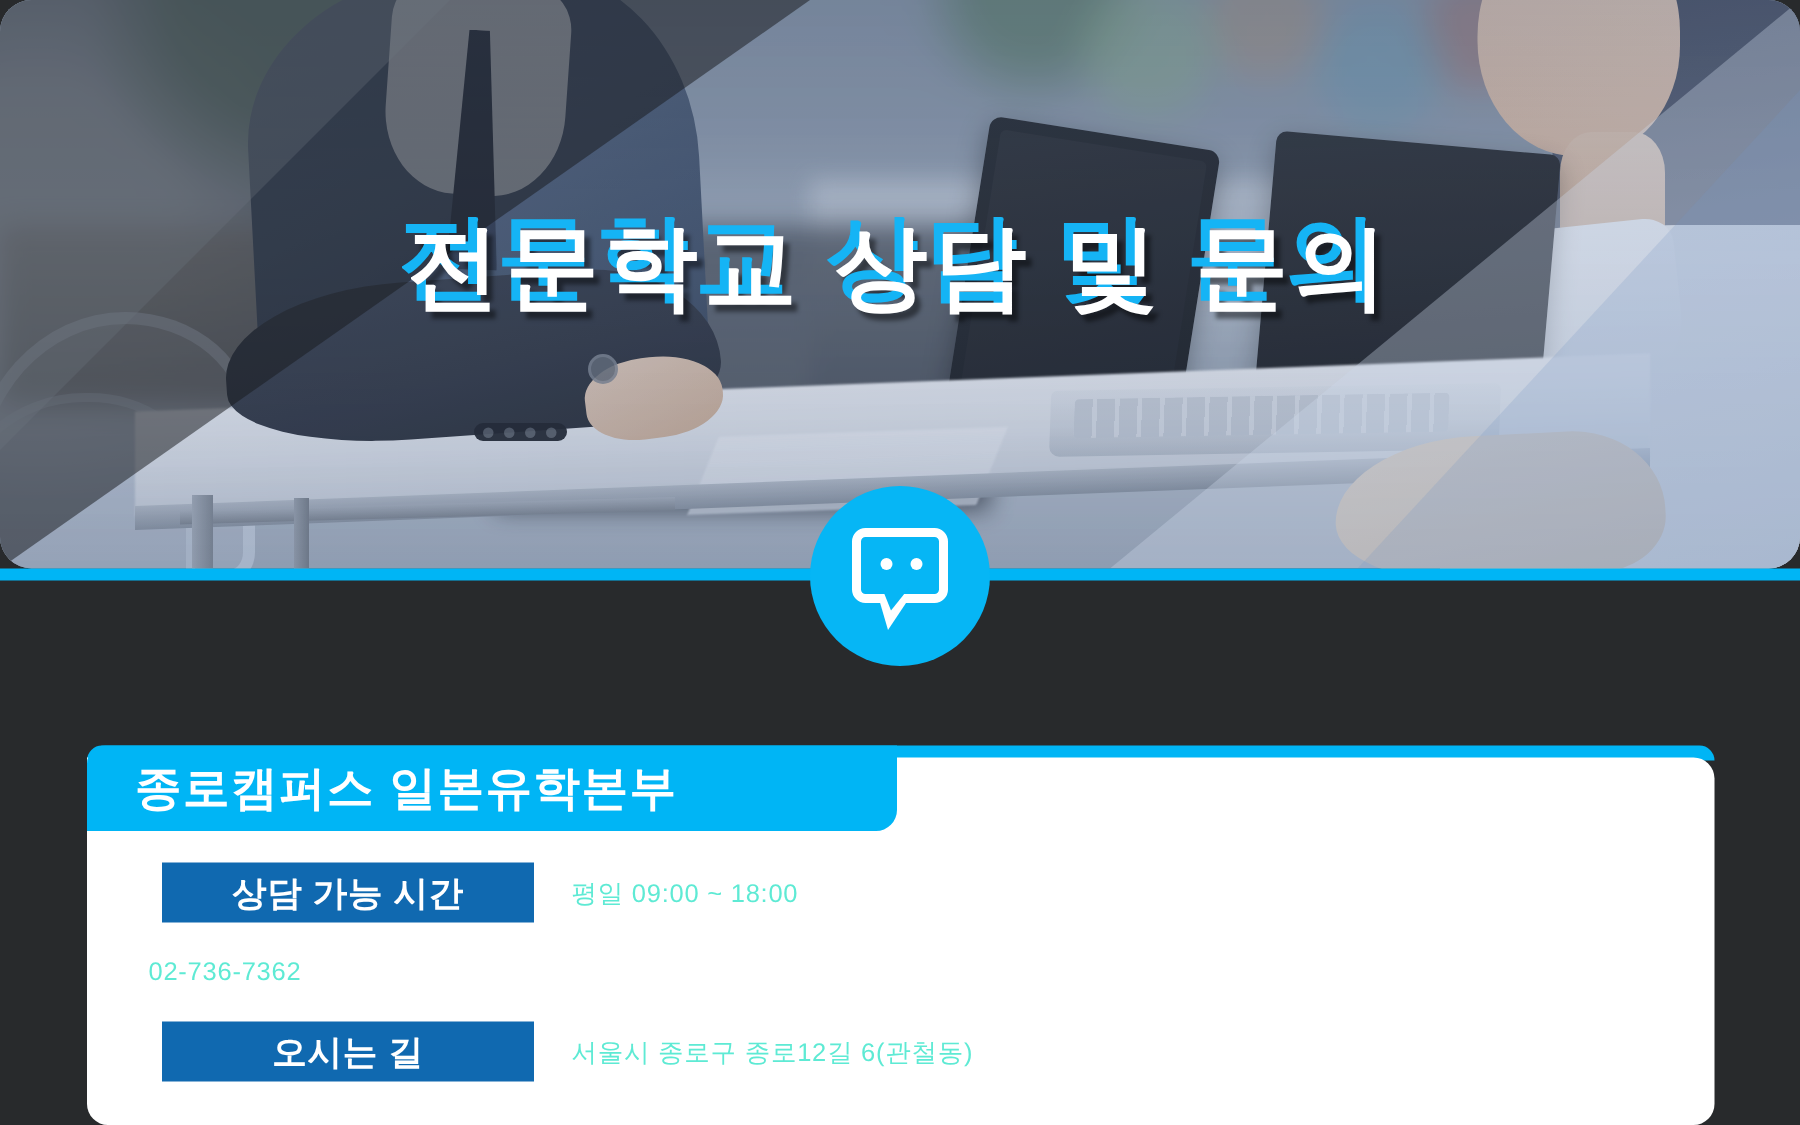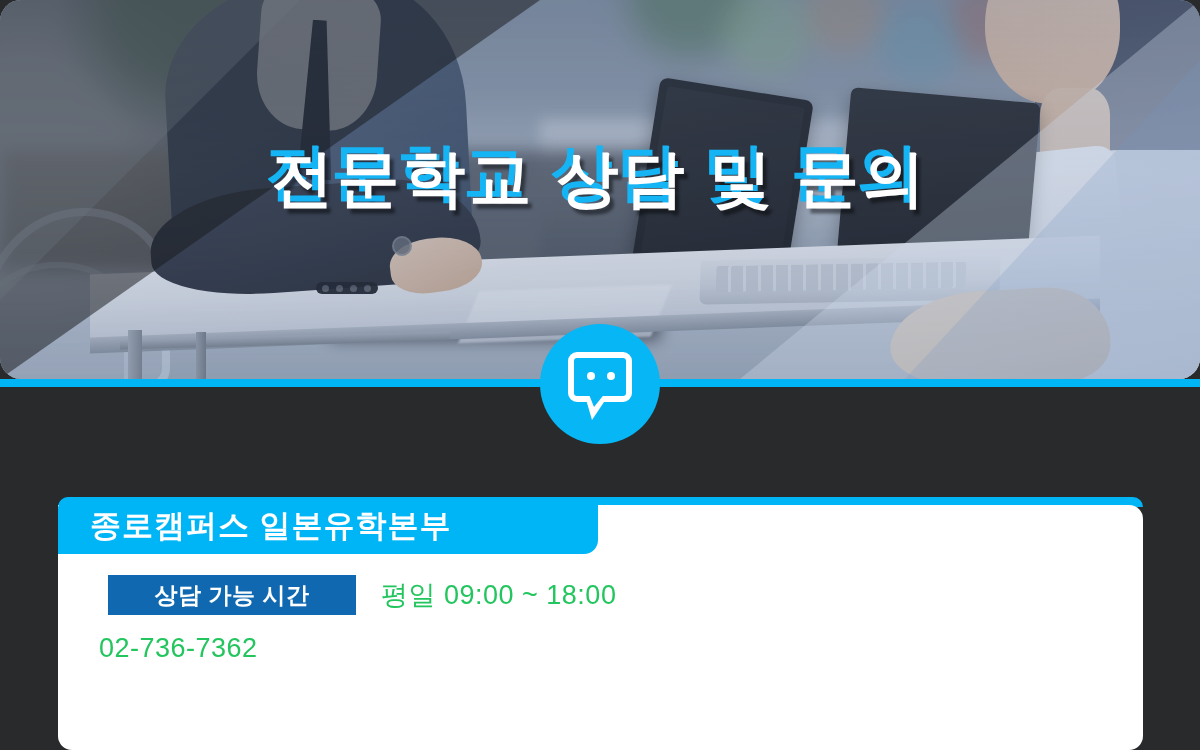--- a/index.html
+++ b/index.html
@@ -311,21 +311,21 @@
   .info-row{
     display:flex; align-items:center; height:40px; margin-bottom:13px;
   }
   .info-label{
     width:248px; min-width:248px; height:40px; background:#1069b0;
     color:#ffffff; font-size:23px; font-weight:700; letter-spacing:.5px;
     display:flex; align-items:center; justify-content:center;
     margin-left:34px;
   }
   .info-value{
-    margin-left:25px; color:#22c55e; font-size:27px; font-weight:300;
+    margin-left:25px; color:#5eead4; font-size:17px; font-weight:300;
     letter-spacing:.5px; white-space:nowrap;
   }
 </style>
 </head>
 <body>
 
 <div class="hero">
   <div class="hero-photo">
     <div class="bg-room"></div>
     <div class="bg-counter"></div>
@@ -407,13 +407,17 @@
 </div>
 
 <div class="info-list">
   <div class="info-row">
     <div class="info-label">상담 가능 시간</div>
     <div class="info-value">평일 09:00 ~ 18:00</div>
   </div>
   <div class="info-row">
     <div class="info-value">02-736-7362</div>
   </div>
+  <div class="info-row">
+    <div class="info-label">오시는 길</div>
+    <div class="info-value">서울시 종로구 종로12길 6(관철동)</div>
+  </div>
 </div>
 
 </body></html>

